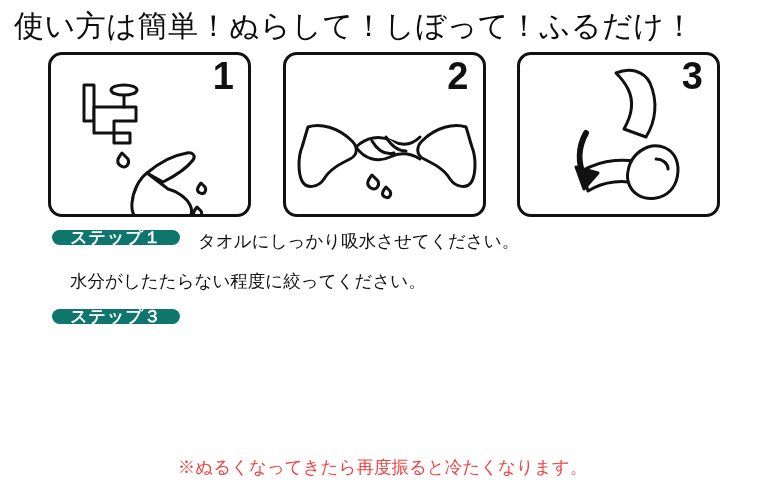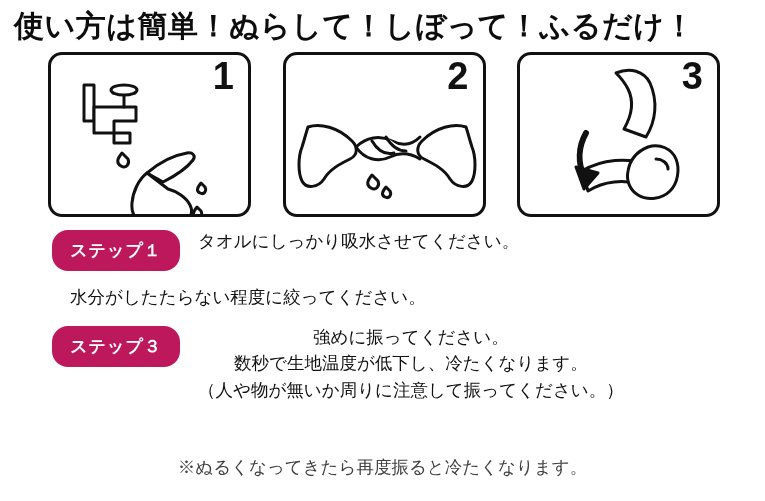--- a/index.html
+++ b/index.html
@@ -21,21 +21,21 @@
     height: 501px;
   }
 
   
   .headline {
     position: absolute;
     left: 14px;
     top: 6px;
     width: 740px;
     font-size: 30px;
-    font-weight: 700;
+    font-weight: 400;
     letter-spacing: 0.5px;
     color: #0d0d0d;
     white-space: nowrap;
   }
 
   
   .panels {
     position: absolute;
     left: 48px;
     top: 52px;
@@ -77,23 +77,23 @@
     width: 690px;
   }
   .step-row {
     display: flex;
     align-items: flex-start;
     margin-bottom: 13px;
   }
   .pill {
     flex: 0 0 auto;
     width: 128px;
-    height: 41px;
+    height: 15px;
     border-radius: 16px;
-    background: #be185d;
+    background: #0f766e;
     color: #ffffff;
     font-size: 17px;
     font-weight: 700;
     display: flex;
     align-items: center;
     justify-content: center;
     letter-spacing: 1px;
     margin-top: 2px;
   }
   .step-text {
@@ -108,21 +108,21 @@
   }
 
   
   .footnote {
     position: absolute;
     left: 0;
     top: 455px;
     width: 765px;
     text-align: center;
     font-size: 17.5px;
-    color: #404040;
+    color: #ef4444;
   }
 </style>
 </head>
 <body>
 
 <div class="page">
 
   <div class="headline">使い方は簡単！ぬらして！しぼって！ふるだけ！</div>
 
   <div class="panels">
@@ -203,24 +203,19 @@
     </div>
 
     <div class="step-row">
       <div class="step-text">
         <div>水分がしたたらない程度に絞ってください。</div>
       </div>
     </div>
 
     <div class="step-row">
       <div class="pill">ステップ３</div>
-      <div class="step-text">
-        <div>強めに振ってください。</div>
-        <div>数秒で生地温度が低下し、冷たくなります。</div>
-        <div>（人や物が無いか周りに注意して振ってください。）</div>
-      </div>
     </div>
 
   </div>
 
   <div class="footnote">※ぬるくなってきたら再度振ると冷たくなります。</div>
 
 </div>
 
 </body></html>

